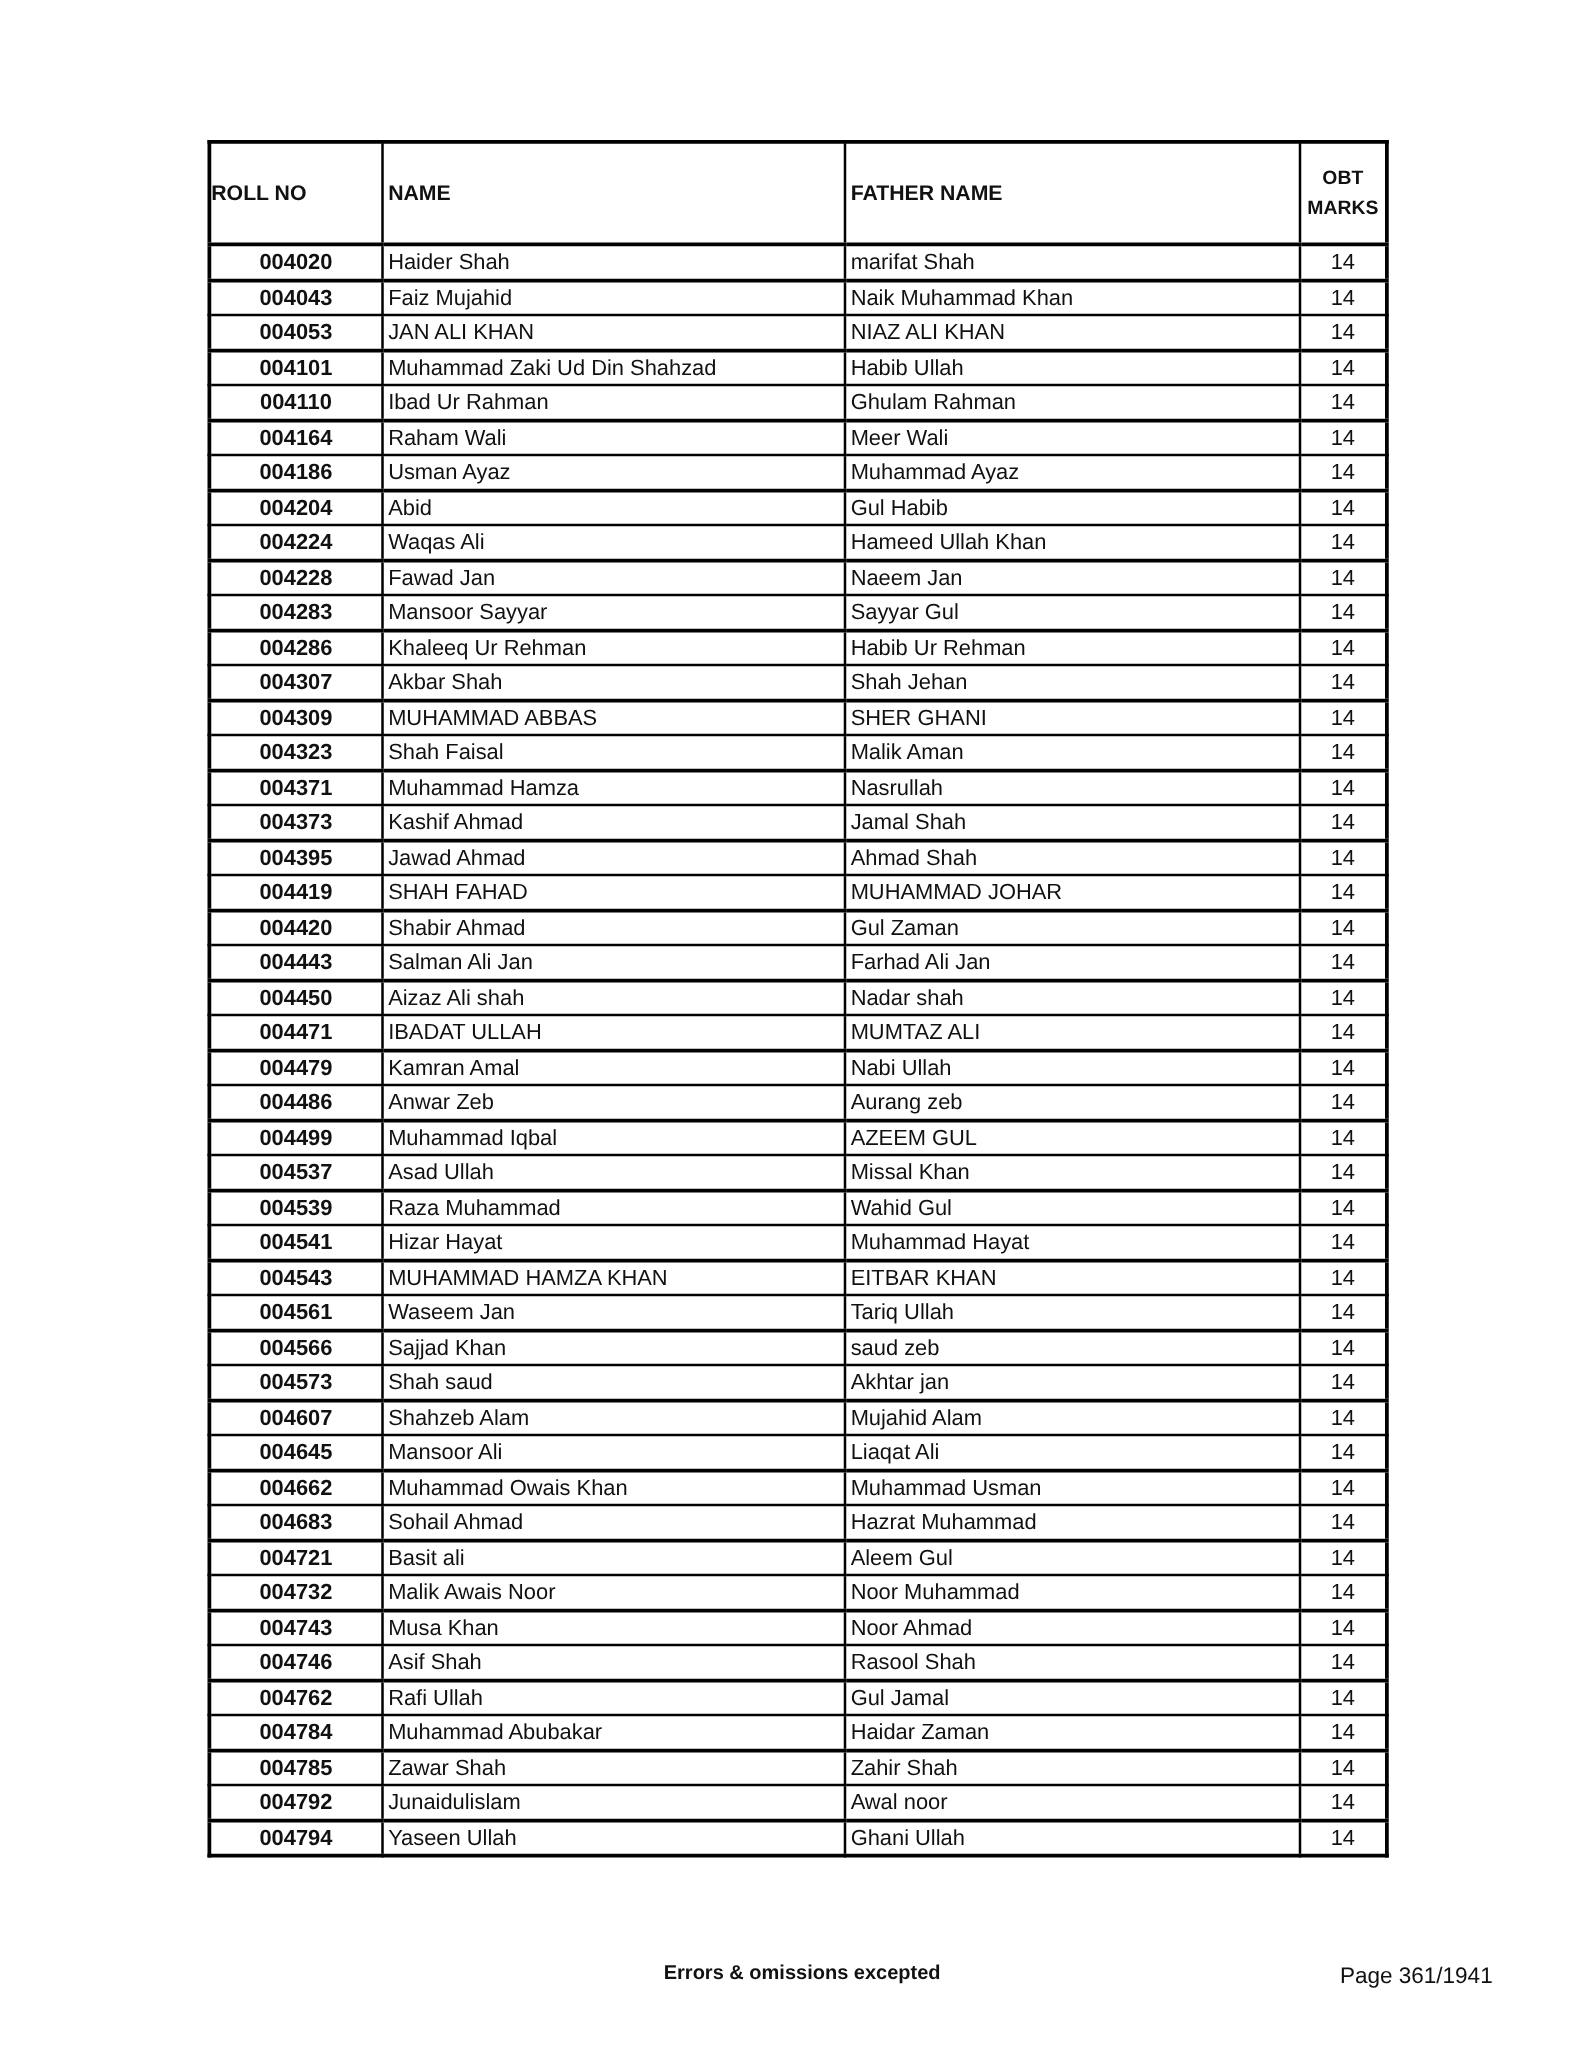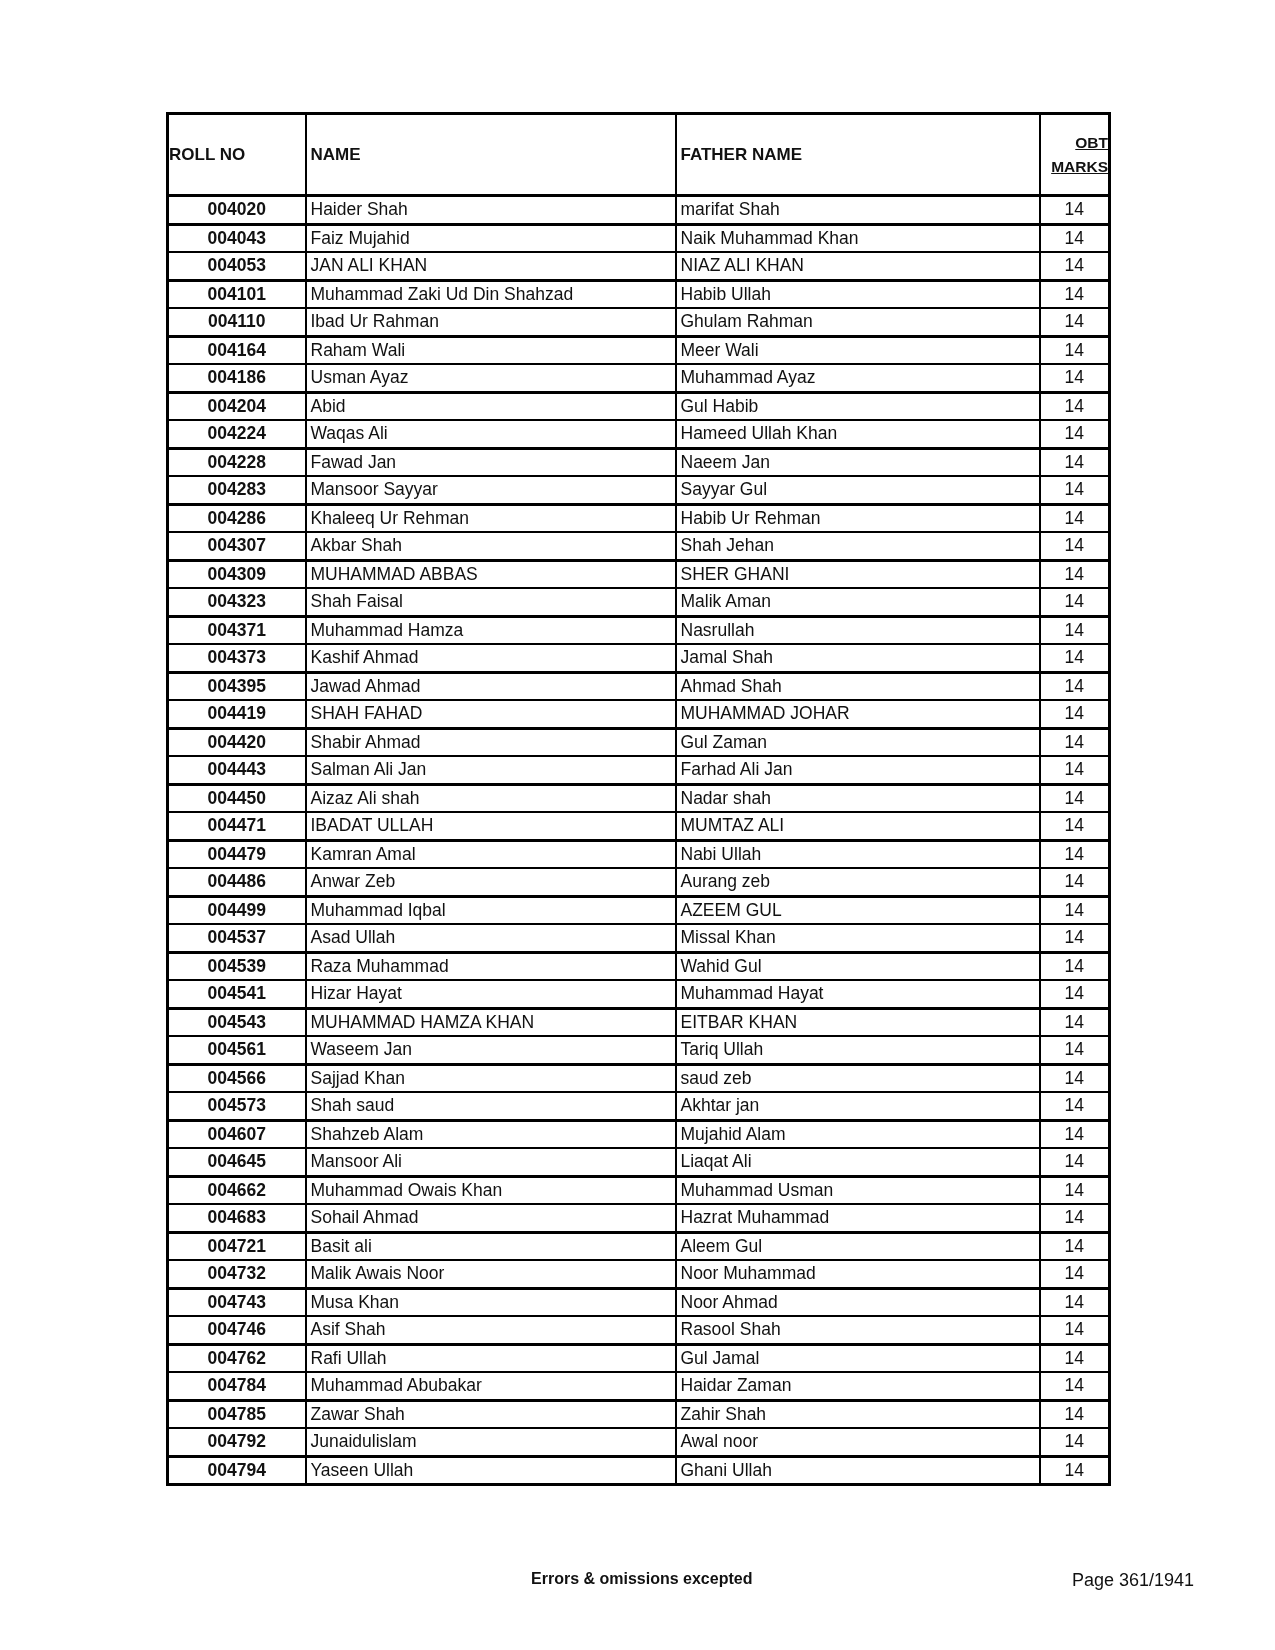--- a/index.html
+++ b/index.html
@@ -38,21 +38,21 @@
     }
     .sheet thead th {
       height: 79px;
       font-weight: bold;
       font-size: 17px;
       border-bottom: 3px solid #000;
       vertical-align: middle;
     }
     .sheet thead th.h-roll { text-align: left; }
     .sheet thead th.h-name, .sheet thead th.h-father { text-align: left; padding-left: 4px; }
-    .sheet thead th.h-marks { text-align: right; font-size: 15.5px; line-height: 24px; white-space: normal; text-decoration: underline; }
+    .sheet thead th.h-marks { text-align: center; font-size: 15.5px; line-height: 24px; white-space: normal; }
     .sheet tbody td {
       height: 25.5px;
       font-size: 17.5px;
       line-height: 25px;
     }
     .sheet tbody tr:nth-child(odd) td { border-bottom-width: 3px; }
     .sheet td.roll { text-align: center; font-weight: bold; }
     .sheet td.name, .sheet td.father { text-align: left; padding-left: 4px; }
     .sheet td.marks { text-align: center; }
     .footer-note {

